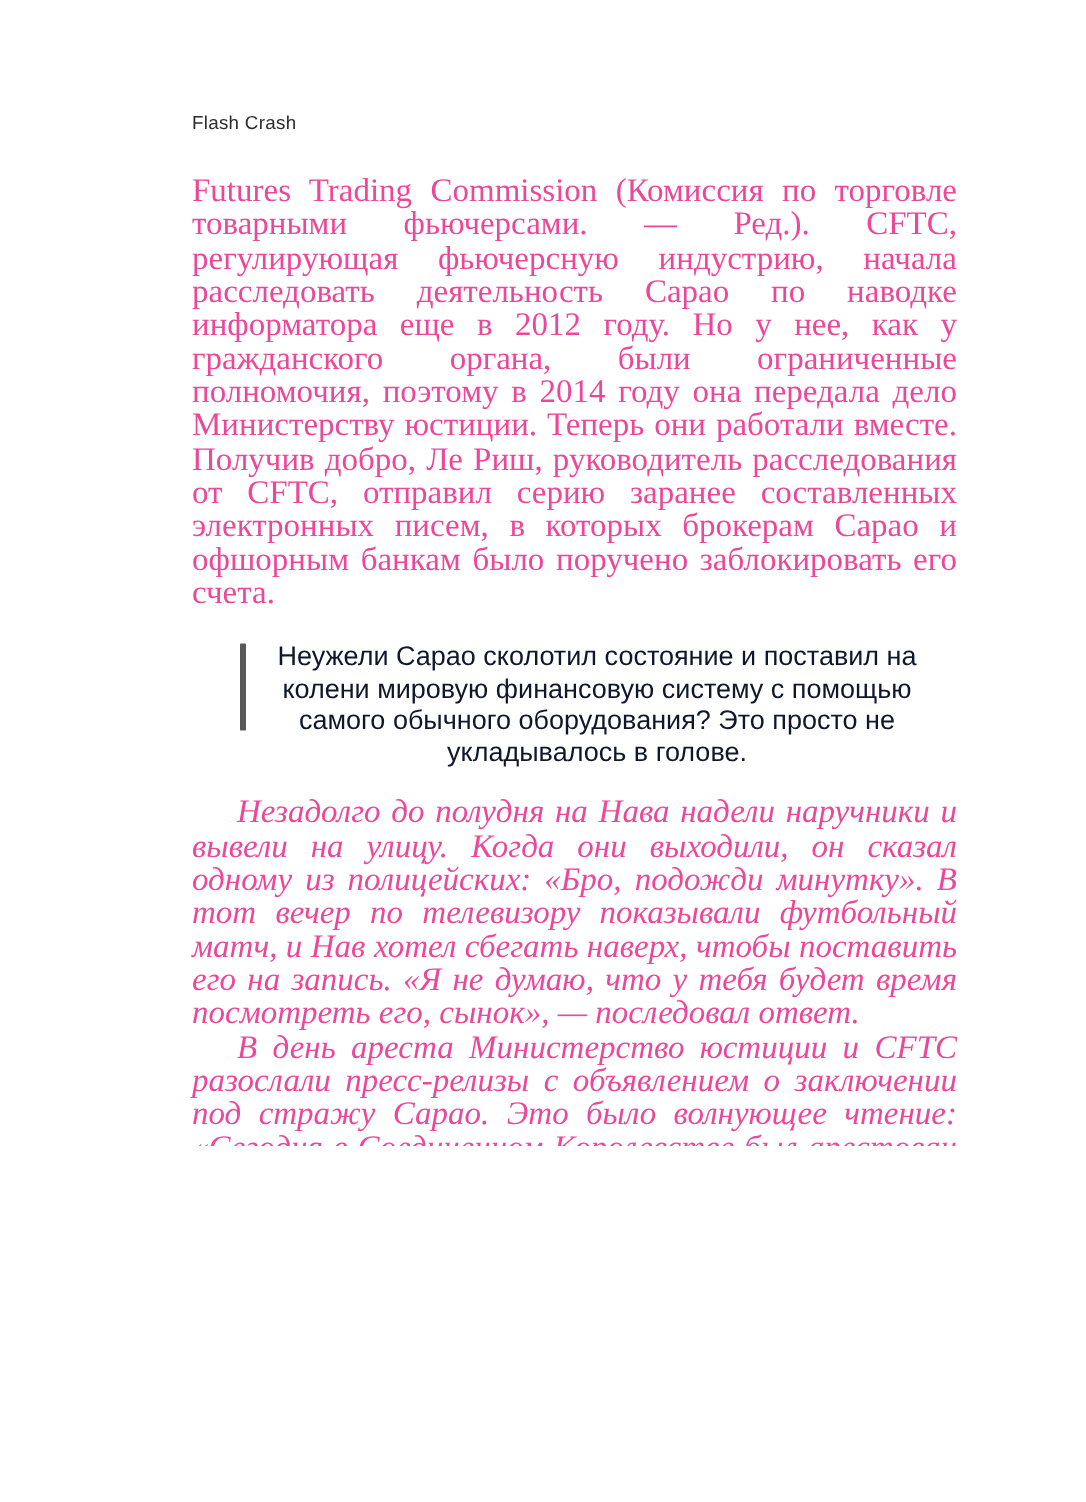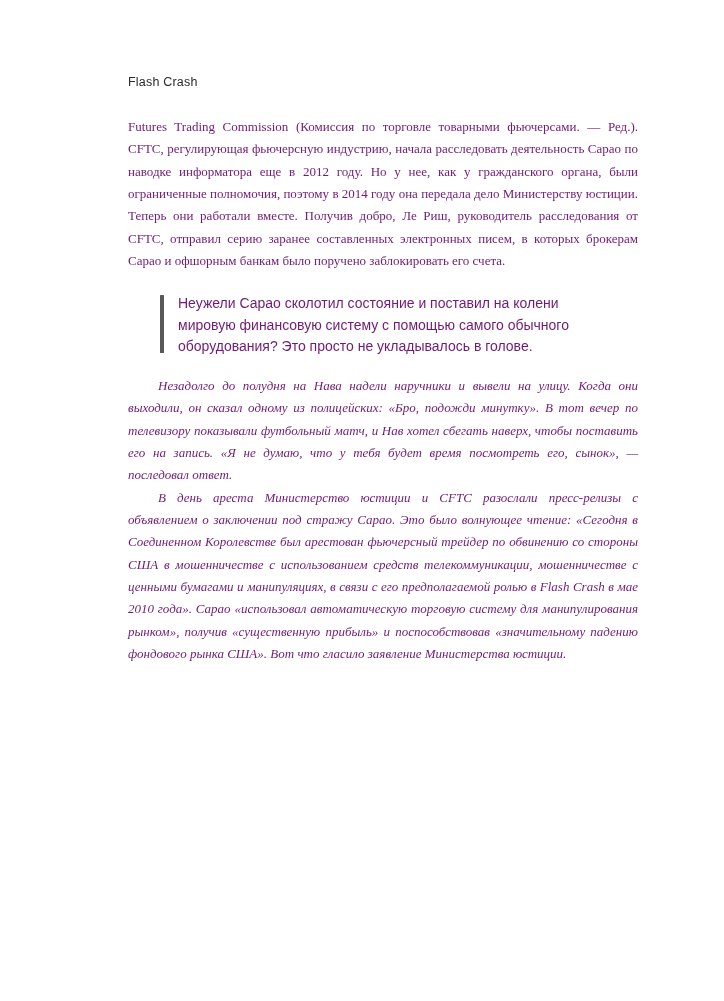--- a/index.html
+++ b/index.html
@@ -35,23 +35,23 @@
   .text-column {
     position: absolute;
     left: 124px;
     top: 112px;
     width: 510px;
   }
 
   p.body-par {
     margin: 0;
     font-family: "Liberation Serif", "DejaVu Serif", serif;
-    font-size: 13px;
+    font-size: 22px;
     line-height: 22.35px;
-    color: #701a75;
+    color: #ec4899;
     text-align: justify;
     text-justify: inter-word;
     -webkit-hyphens: manual;
     hyphens: manual;
     text-indent: 0;
   }
 
   p.body-par.indent {
     text-indent: 30px;
     font-style: italic;
@@ -71,24 +71,24 @@
     top: 2px;
     width: 4px;
     height: 58px;
     background: #595959;
     border-radius: 0.5px;
   }
 
   .pullquote-text {
     margin: 0;
     font-family: "Liberation Sans", "DejaVu Sans", sans-serif;
-    font-size: 14px;
+    font-size: 18px;
     line-height: 21.2px;
-    color: #701a75;
-    text-align: left;
+    color: #0f172a;
+    text-align: center;
     width: 440px;
   }
 
   
   .folio {
     position: absolute;
     left: 124px;
     top: 902px;
     font-family: "Liberation Sans", sans-serif;
     font-size: 11px;

